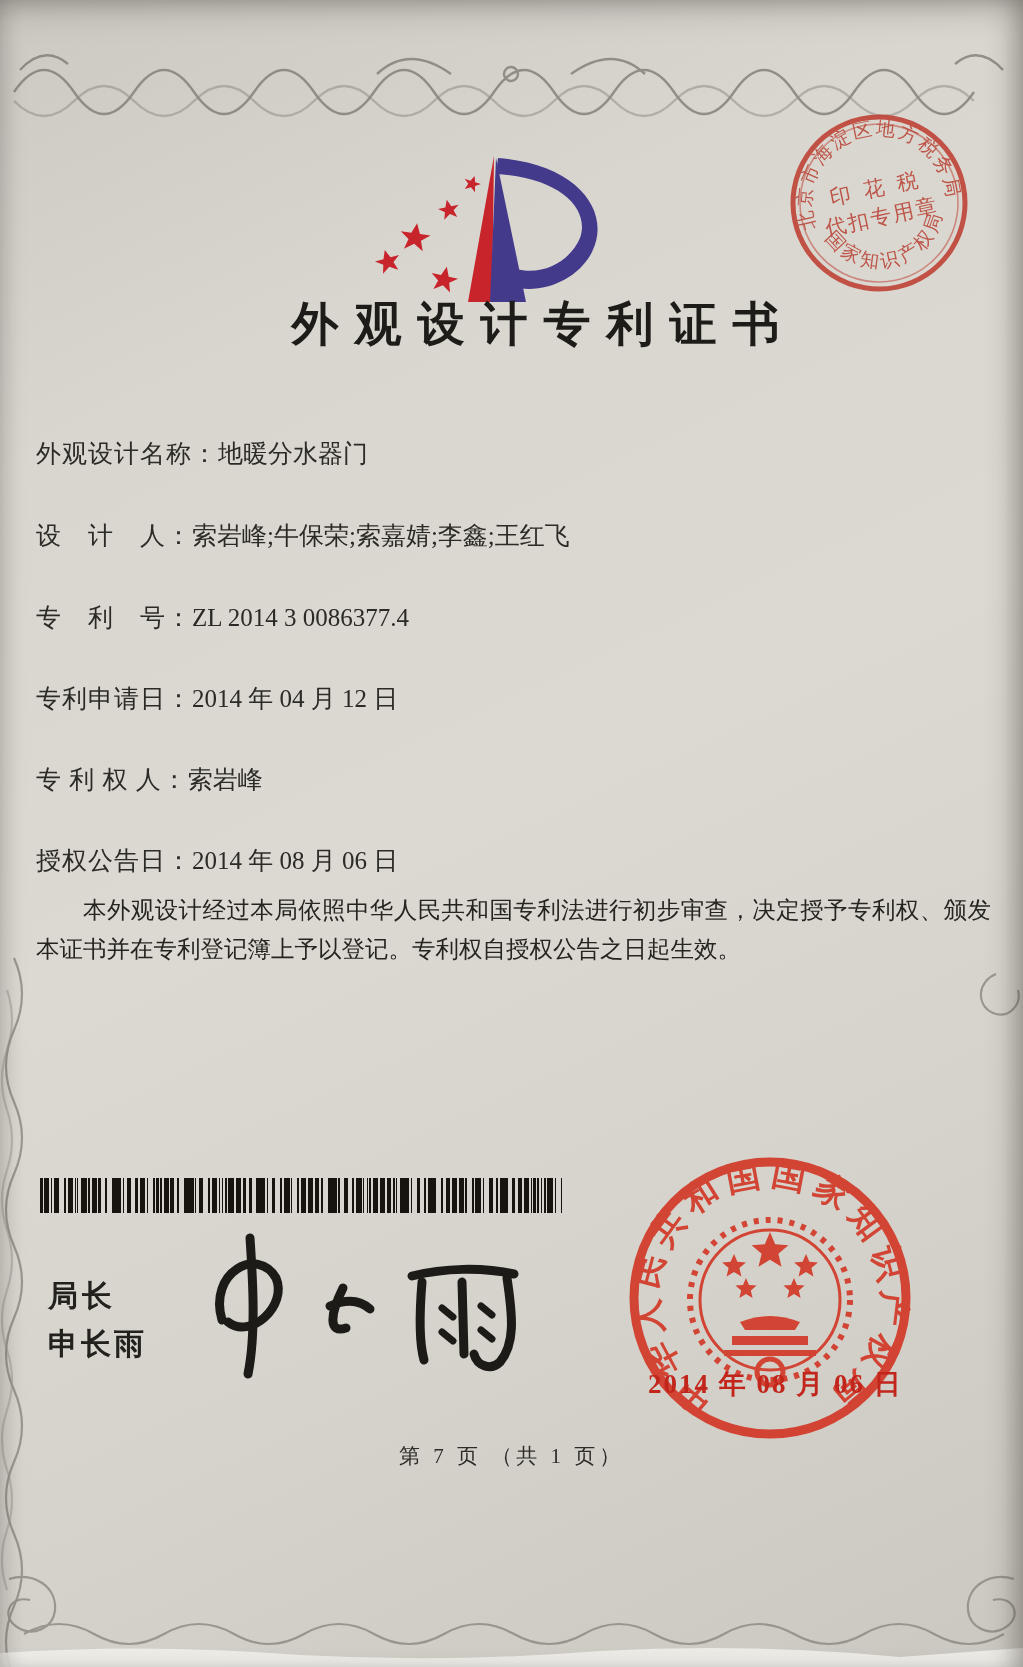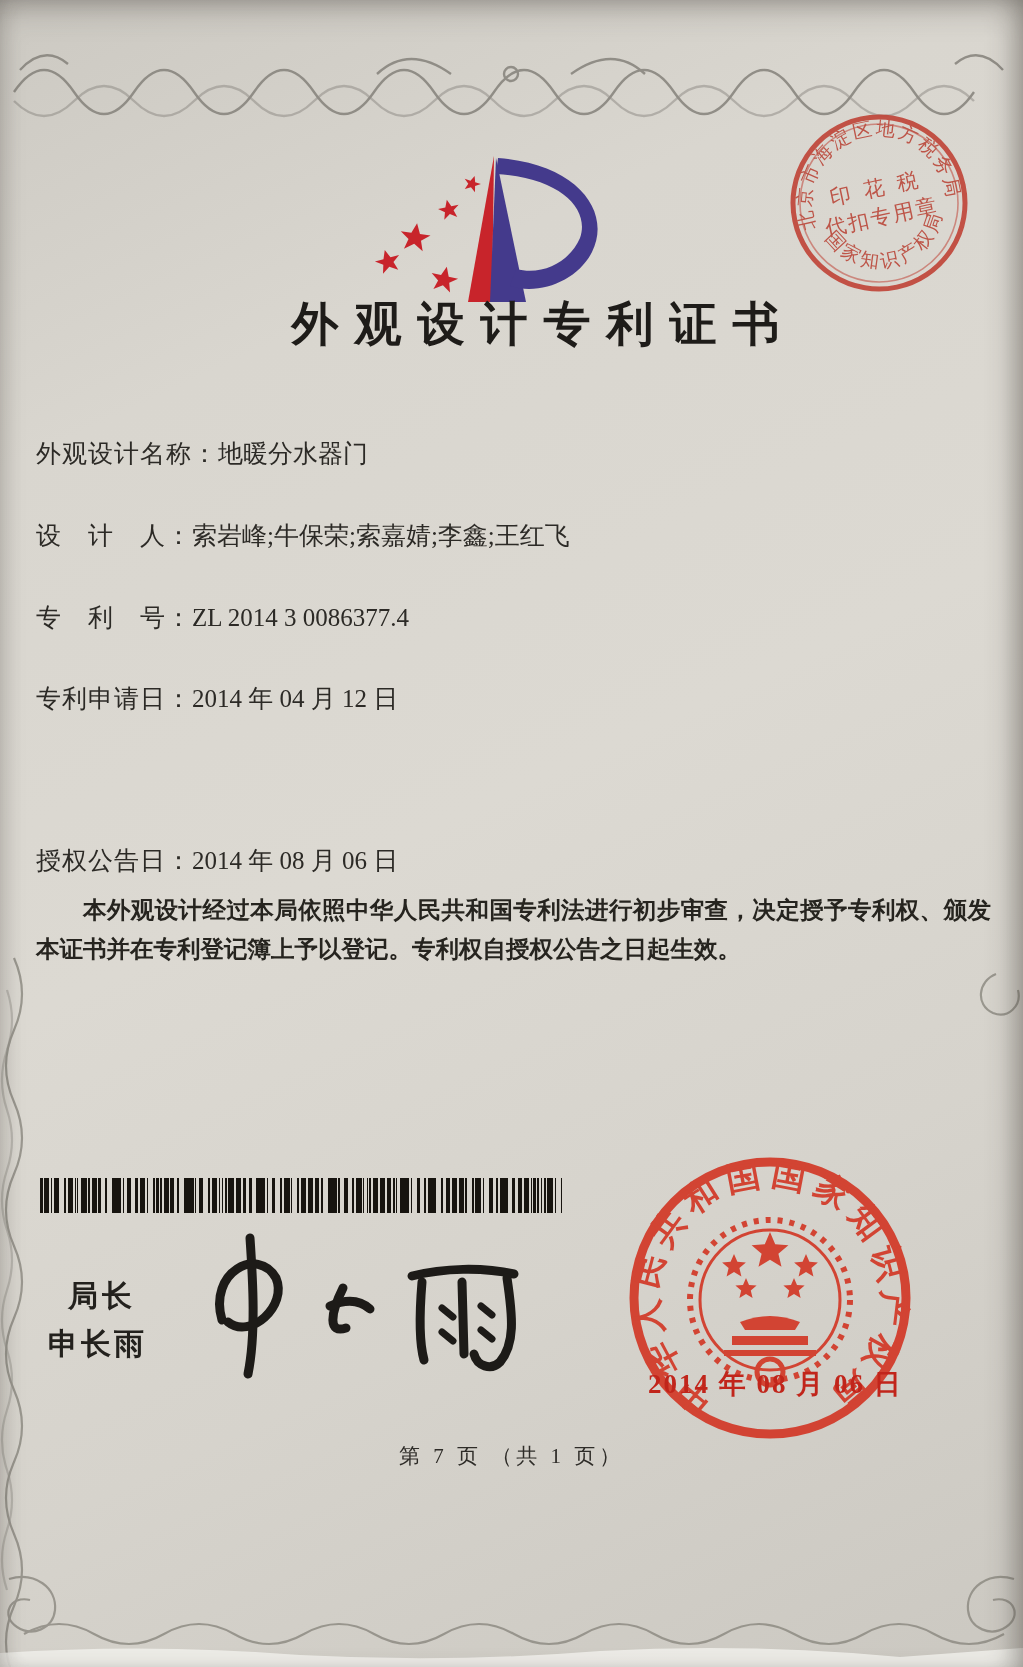--- a/index.html
+++ b/index.html
@@ -10,27 +10,27 @@
   }
   .page::after{content:"";position:absolute;inset:0;pointer-events:none;
     box-shadow:inset -20px 0 30px -14px rgba(70,66,60,.45), inset 0 16px 34px -12px rgba(70,66,60,.40), inset 14px 0 26px -16px rgba(70,66,60,.28);}
   .cert-no{position:absolute;top:130px;left:16px;font-size:23px;letter-spacing:7px;color:#3a3833;}
   .title{position:absolute;top:293px;left:0;width:100%;text-align:center;font-size:47px;font-weight:700;
     letter-spacing:16px;text-indent:16px;color:#1e1c19;margin-left:24px;}
   .field{position:absolute;left:36px;right:40px;font-size:25px;white-space:nowrap;color:#2c2a26;}
   .field .lbl{letter-spacing:1px;}
   .f0{top:437px}.f1{top:519px}.f2{top:601px}.f3{top:682px}.f4{top:763px}.f5{top:844px}
   .paras{position:absolute;top:891px;left:36px;right:32px;font-size:23.5px;line-height:39px;text-align:justify;color:#26241f;}
-  .paras p{margin:0;text-indent:2em;font-weight:bold;}
+  .paras p{margin:0;text-indent:2em;}
   .barcode{position:absolute;top:1178px;left:40px;width:522px;height:35px;
     background-image:
       repeating-linear-gradient(90deg,#17140f 0 2px,transparent 2px 4px,#17140f 4px 9px,transparent 9px 11px,#17140f 11px 12px,transparent 12px 17px,#17140f 17px 19px,transparent 19px 24px),
       repeating-linear-gradient(90deg,#17140f 0 3px,transparent 3px 8px,#17140f 8px 9px,transparent 9px 14px,#17140f 14px 18px,transparent 18px 29px);
   }
-  .director-title{position:absolute;top:1276px;left:48px;font-size:30px;font-weight:700;letter-spacing:4px;color:#23211d;margin-left:20px;}
+  .director-title{position:absolute;top:1276px;left:48px;font-size:30px;font-weight:700;letter-spacing:4px;color:#23211d;}
   .director-name{position:absolute;top:1324px;left:48px;font-size:30px;font-weight:700;letter-spacing:3px;color:#23211d;}
   .sig{position:absolute;left:180px;top:1222px;}
   .stamp{position:absolute;left:770px;top:94px;transform:rotate(-12deg);opacity:.92;}
   .seal{position:absolute;left:622px;top:1150px;opacity:.94;}
   .seal-date{position:absolute;left:648px;top:1366px;font-size:27px;font-weight:700;letter-spacing:2px;color:#c1251b;}
   .footer{position:absolute;top:1442px;left:0;width:100%;text-align:center;font-size:21px;letter-spacing:4px;color:#2e2c28;}
   .deco{position:absolute;inset:0;pointer-events:none;}
   .logo{position:absolute;left:352px;top:150px;}
 </style>
 </head>
@@ -100,20 +100,23 @@
   </div>
   <div class="field f1">
     <span class="lbl">设　计　人：</span><span>索岩峰;牛保荣;索嘉婧;李鑫;王红飞</span>
   </div>
   <div class="field f2">
     <span class="lbl">专　利　号：</span><span>ZL 2014 3 0086377.4</span>
   </div>
   <div class="field f3">
     <span class="lbl">专利申请日：</span><span>2014 年 04 月 12 日</span>
   </div>
+  <div class="field f4">
+    <span class="lbl">专 利 权 人：</span><span>索岩峰</span>
+  </div>
   <div class="field f5">
     <span class="lbl">授权公告日：</span><span>2014 年 08 月 06 日</span>
   </div>
 
   <div class="paras">
     <p>本外观设计经过本局依照中华人民共和国专利法进行初步审查，决定授予专利权、颁发本证书并在专利登记簿上予以登记。专利权自授权公告之日起生效。</p>
   </div>
 
   <div class="barcode"></div>
 

